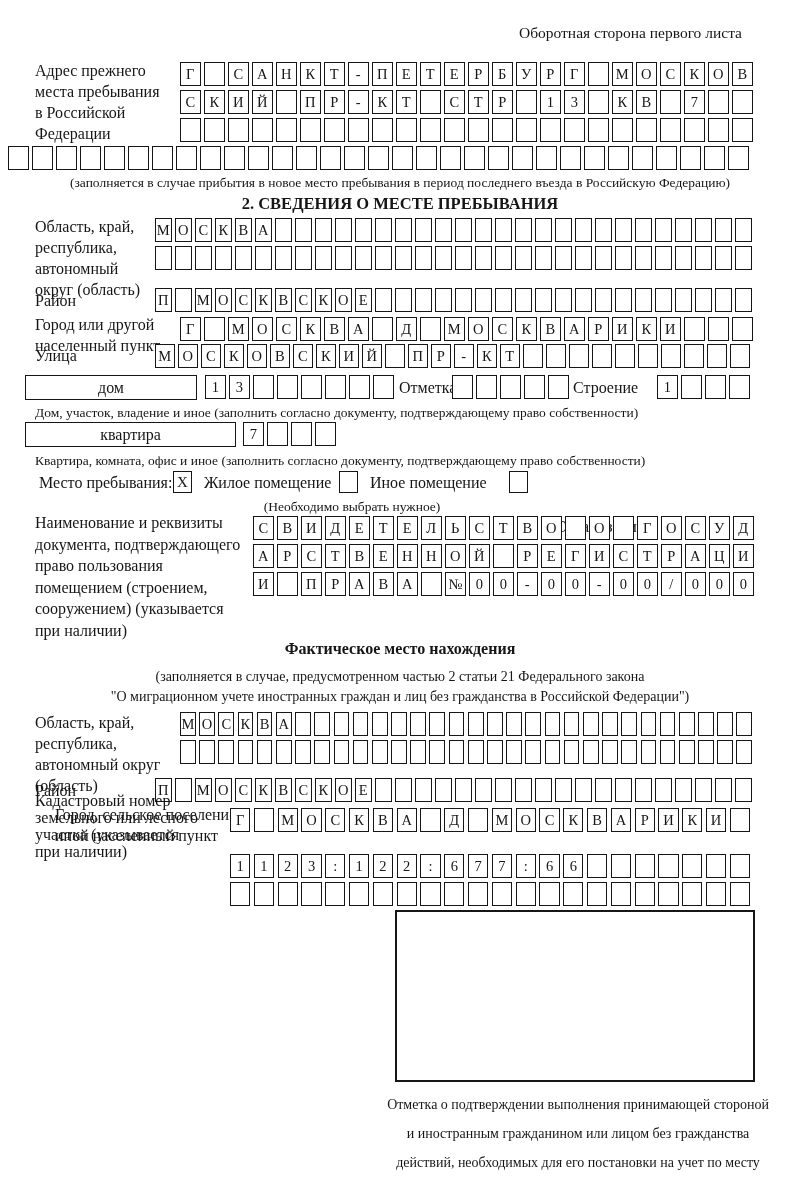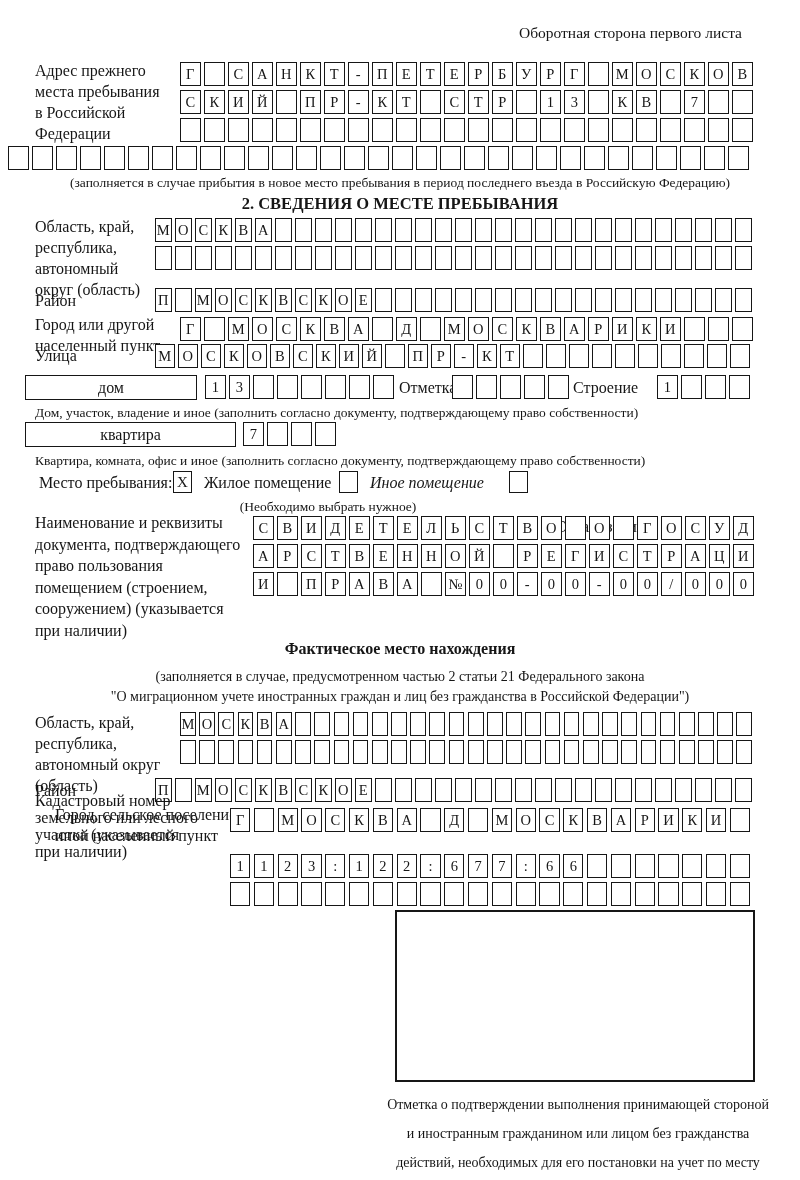--- a/index.html
+++ b/index.html
@@ -356,24 +356,24 @@
     <span class="cell"></span>
     <span class="cell"></span>
     <span class="cell"></span>
   </div>
 <div class="abs cap" style="left:35px;top:452px;">Квартира, комната, офис и иное (заполнить согласно документу, подтверждающему право собственности)</div>
 
 <div class="abs lbl" style="left:39px;top:472px;">Место пребывания:</div>
 <div class="abs cbx" style="left:173px;top:471px;">X</div>
 <div class="abs lbl" style="left:204px;top:472px;">Жилое помещение</div>
 <div class="abs cbx" style="left:339px;top:471px;"></div>
-<div class="abs lbl" style="left:370px;top:472px;font-style:italic;">Иное помещение</div>
+<div class="abs lbl" style="left:370px;top:472px;">Иное помещение</div>
 <div class="abs cbx" style="left:509px;top:471px;"></div>
 <div class="abs lbl" style="left:556px;top:472px;margin-top:44px;">Организация</div>
-<div class="abs cap" style="left:228px;top:498px;width:200px;text-align:center;">(Необходимо выбрать нужное)</div>
+<div class="abs cap" style="left:252px;top:498px;width:200px;text-align:center;">(Необходимо выбрать нужное)</div>
 
 <div class="abs lbl" style="left:35px;top:512px;width:218px;line-height:21.5px;">Наименование и реквизиты
 документа, подтверждающего
 право пользования
 помещением (строением,
 сооружением) (указывается
 при наличии)</div>
 <div class="abs cellrow g21" style="left:253px;top:516px;">
     <span class="cell">С</span>
     <span class="cell">В</span>

